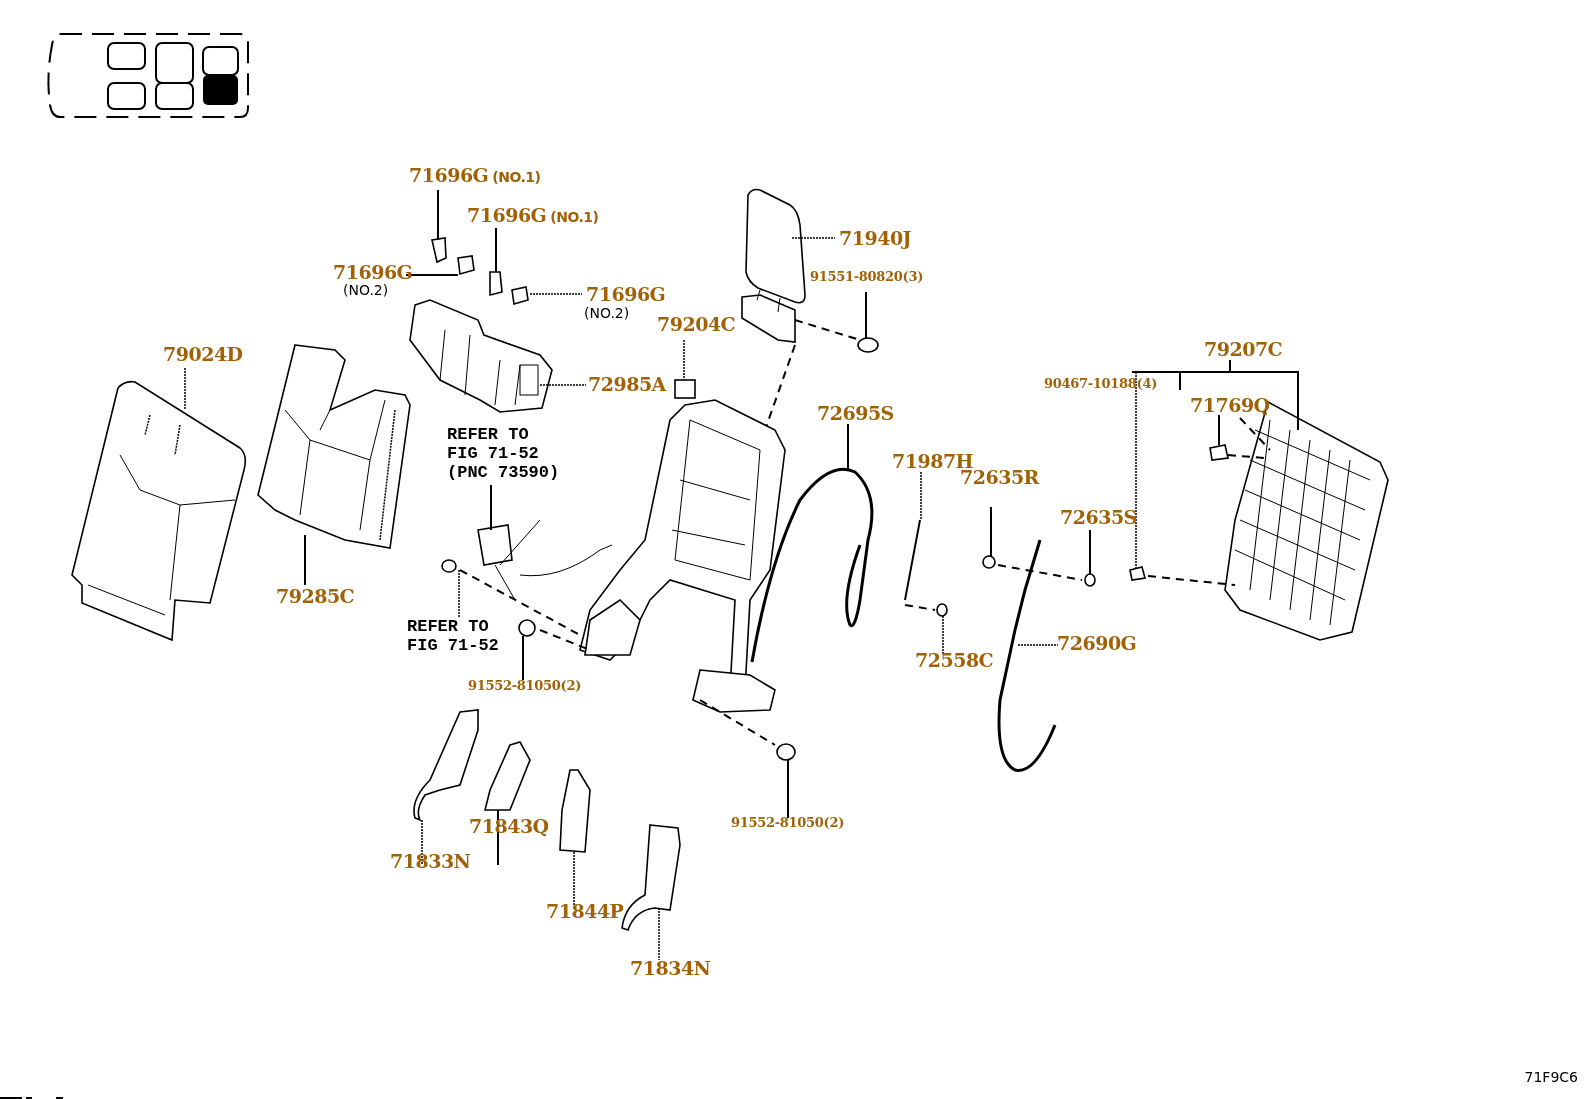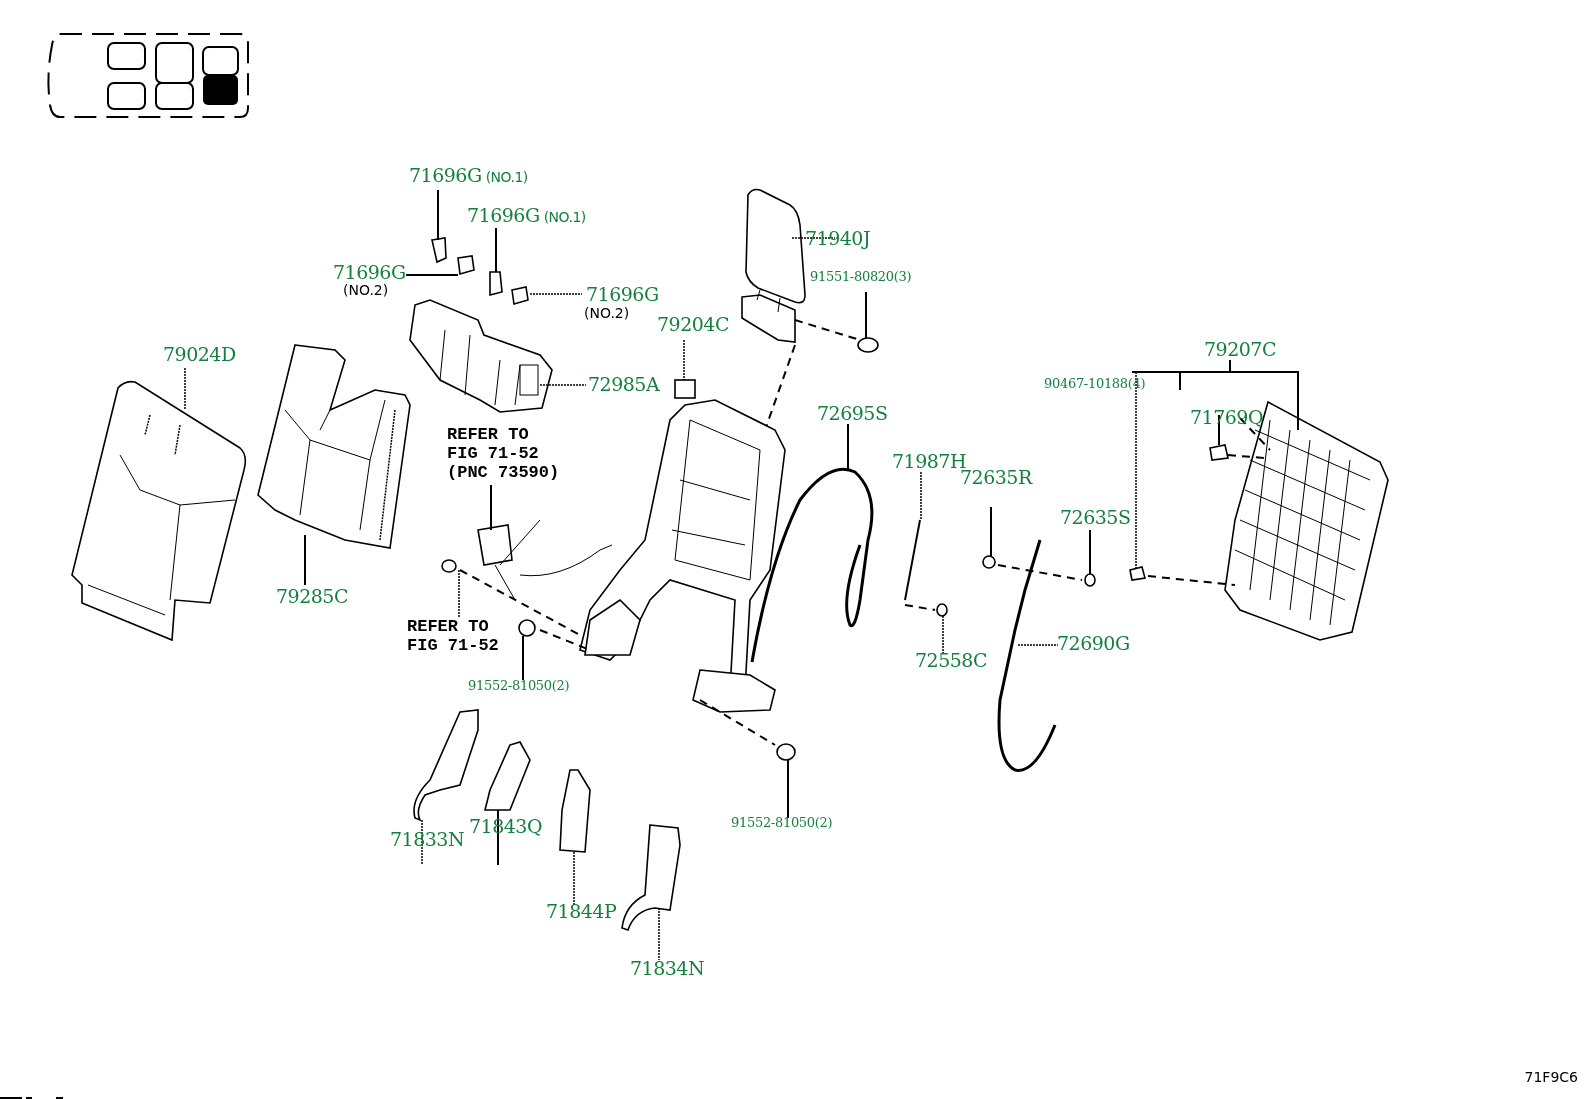--- a/index.html
+++ b/index.html
@@ -1,20 +1,20 @@
 <!DOCTYPE html>
 <html><head>
   <meta charset="utf-8">
   <style>
     html, body { margin: 0; padding: 0; background: #ffffff; }
     body { width: 1592px; height: 1099px; position: relative; overflow: hidden;
            font-family: "DejaVu Serif", "Liberation Serif", serif; color: #000; }
     #diagram { position: absolute; left: 0; top: 0; width: 1592px; height: 1099px; }
-    .pn { position: absolute; font-weight: normal; font-size: 19px; letter-spacing: -0.5px;
-          white-space: nowrap; line-height: 1; color: #15803d;
+    .pn { position: absolute; font-weight: bold; font-size: 19px; letter-spacing: -0.5px;
+          white-space: nowrap; line-height: 1; color: #a16207;
           font-family: "DejaVu Serif", "Liberation Serif", serif; }
     .pn.sm { font-size: 13px; letter-spacing: -0.3px; }
     .sub { position: absolute; font-size: 14px; white-space: nowrap; line-height: 1;
            font-family: "DejaVu Sans", "Liberation Sans", sans-serif; }
     .ref { position: absolute; font-weight: bold; font-size: 17px; line-height: 19px;
            white-space: pre; font-family: Liberation Mono, monospace; }
     .code { position: absolute; right: 14px; bottom: 14px; font-size: 14px;
             font-family: "DejaVu Sans", "Liberation Sans", sans-serif; }
     svg .ln { stroke: #000; stroke-width: 2; fill: none; }
     svg .dot { stroke: #000; stroke-width: 1.5; fill: none; stroke-dasharray: 2 1; }
@@ -161,45 +161,45 @@
   <path class="ln" d="M0 1098 L22 1098 M26 1098 L32 1098 M56 1098 L63 1098"></path>
 </svg>
 
 <div class="pn" style="left:409px;top:166px"><span>71696G</span><span class="sub" style="position:relative;margin-left:4px">(NO.1)</span></div>
 <div class="pn" style="left:467px;top:206px"><span>71696G</span><span class="sub" style="position:relative;margin-left:4px">(NO.1)</span></div>
 <div class="pn" style="left:333px;top:263px">71696G</div>
 <div class="sub" style="left:343px;top:283px">(NO.2)</div>
 <div class="pn" style="left:586px;top:285px">71696G</div>
 <div class="sub" style="left:584px;top:306px">(NO.2)</div>
 
-<div class="pn" style="left:805px;top:229px">71940J</div>
+<div class="pn" style="left:839px;top:229px">71940J</div>
 <div class="pn sm" style="left:810px;top:270px">91551-80820(3)</div>
 <div class="pn" style="left:657px;top:315px">79204C</div>
 <div class="pn" style="left:588px;top:375px">72985A</div>
 <div class="pn" style="left:163px;top:345px">79024D</div>
 <div class="pn" style="left:276px;top:587px">79285C</div>
 
 <div class="pn" style="left:1204px;top:340px">79207C</div>
 <div class="pn sm" style="left:1044px;top:377px">90467-10188(4)</div>
-<div class="pn" style="left:1190px;top:408px">71769Q</div>
+<div class="pn" style="left:1190px;top:396px">71769Q</div>
 
 <div class="pn" style="left:817px;top:404px">72695S</div>
 <div class="pn" style="left:892px;top:452px">71987H</div>
 <div class="pn" style="left:960px;top:468px">72635R</div>
 <div class="pn" style="left:1060px;top:508px">72635S</div>
 <div class="pn" style="left:915px;top:651px">72558C</div>
 <div class="pn" style="left:1057px;top:634px">72690G</div>
 
 <div class="ref" style="left:447px;top:425px">REFER TO
 FIG 71-52
 (PNC 73590)</div>
 <div class="ref" style="left:407px;top:617px">REFER TO
 FIG 71-52</div>
 
 <div class="pn sm" style="left:468px;top:679px">91552-81050(2)</div>
 <div class="pn sm" style="left:731px;top:816px">91552-81050(2)</div>
 
-<div class="pn" style="left:390px;top:830px">71833N</div>
+<div class="pn" style="left:390px;top:852px">71833N</div>
 <div class="pn" style="left:469px;top:817px">71843Q</div>
 <div class="pn" style="left:546px;top:902px">71844P</div>
 <div class="pn" style="left:630px;top:959px">71834N</div>
 
 <div class="code">71F9C6</div>
 
 </body></html>

